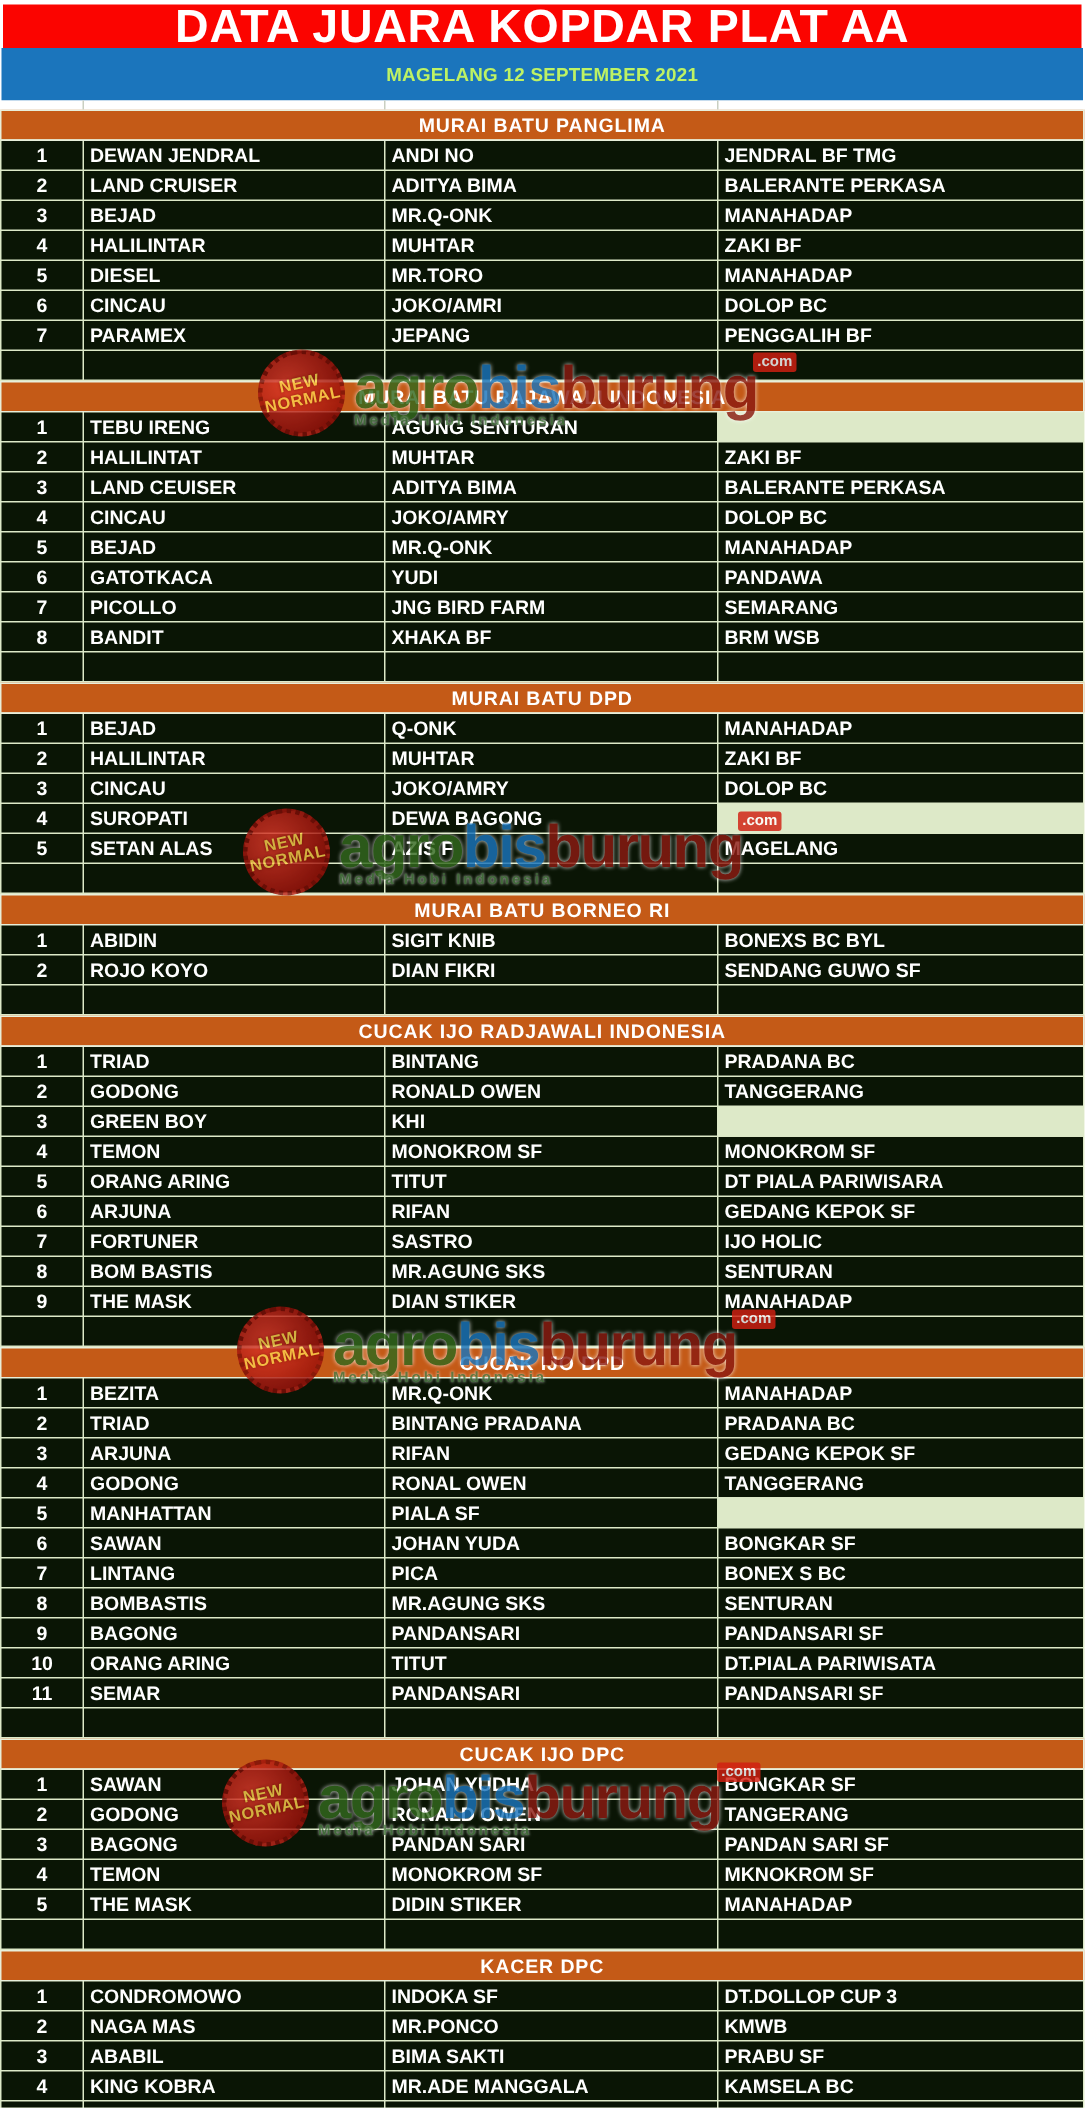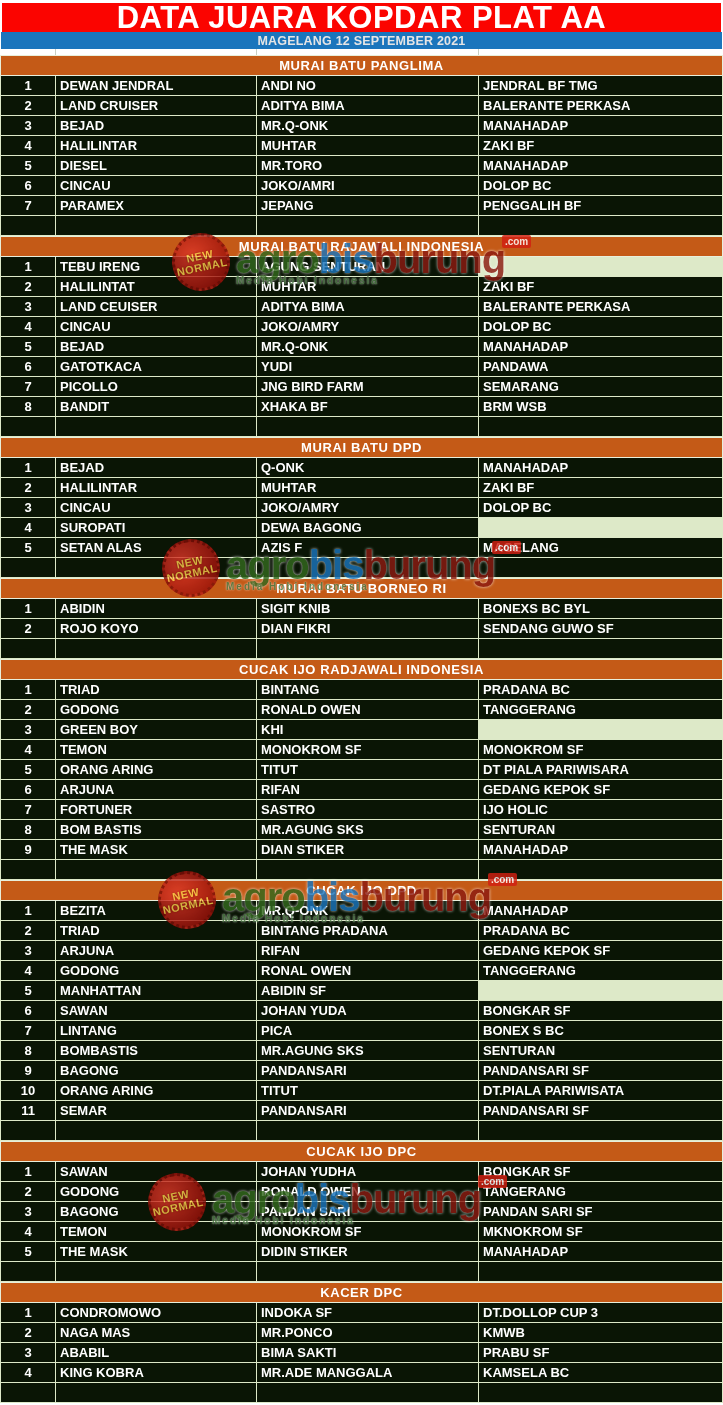--- a/index.html
+++ b/index.html
@@ -8,23 +8,23 @@
     font-family:"Liberation Sans",sans-serif;
   }
   .page{position:relative;width:723px;height:1405px;}
   
   .title-bar{
     margin:3px 2px 0 2px;height:29px;background:#fb0400;
     display:flex;align-items:center;justify-content:center;
     color:#fff;font-weight:bold;font-size:31px;letter-spacing:.5px;
   }
   .date-bar{
-    margin:0 1px;height:17px;background:#1b75bc;
+    margin:0 1px;height:35px;background:#1b75bc;
     display:flex;align-items:center;justify-content:center;
-    color:#e5e5e5;font-weight:bold;font-size:12.5px;letter-spacing:.2px;
+    color:#bef264;font-weight:bold;font-size:12.5px;letter-spacing:.2px;
   }
   .gap-strip{height:6px;background:#ffffff;position:relative;}
   .gap-strip span{position:absolute;top:0;bottom:0;width:1px;background:#c9cfc2;}
   .gap-strip .g1{left:55px}.gap-strip .g2{left:256px}.gap-strip .g3{left:478px}
   
   .section-header{
     height:19px;background:#c45a17;border:1px solid #e8efdb;border-bottom:none;
     display:flex;align-items:center;justify-content:center;
     color:#fff;font-weight:bold;font-size:13px;letter-spacing:.6px;
   }
@@ -393,21 +393,21 @@
   <div class="row">
     <div class="cell rank">4</div>
     <div class="cell">GODONG</div>
     <div class="cell">RONAL OWEN</div>
     <div class="cell">TANGGERANG</div>
   </div>
 
   <div class="row">
     <div class="cell rank">5</div>
     <div class="cell">MANHATTAN</div>
-    <div class="cell">ABIDIN SF</div>
+    <div class="cell">PIALA SF</div>
   </div>
 
   <div class="row">
     <div class="cell rank">6</div>
     <div class="cell">SAWAN</div>
     <div class="cell">JOHAN YUDA</div>
     <div class="cell">BONGKAR SF</div>
   </div>
 
   <div class="row">

